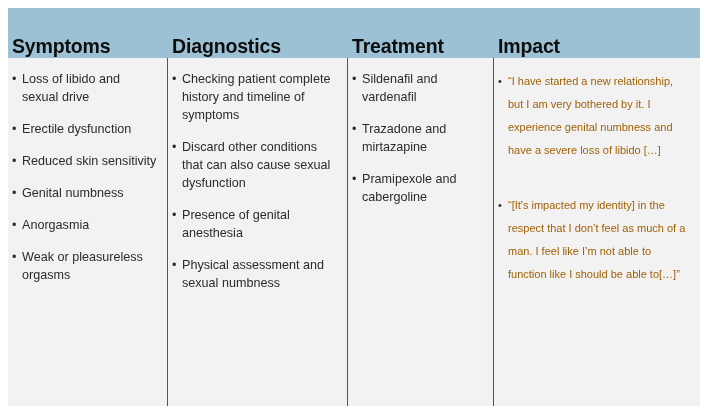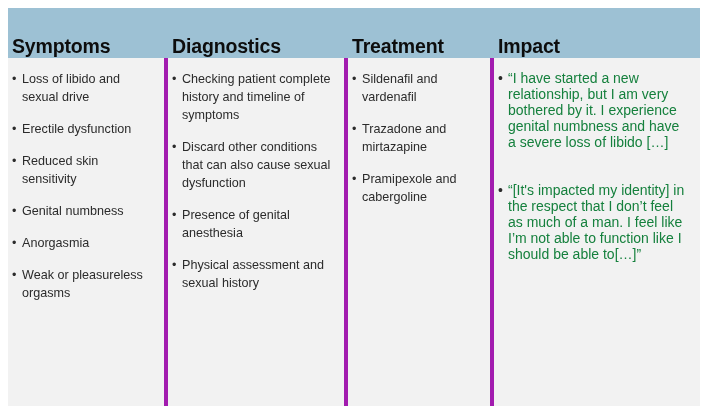--- a/index.html
+++ b/index.html
@@ -42,21 +42,21 @@
 
   #body-row {
     display: flex;
     height: 348px;
     background: #f2f2f2;
   }
 
   .body-cell {
     box-sizing: border-box;
     padding: 12px 10px 0 4px;
-    border-right: 4px solid #a21caf;
+    border-right: 1px solid #a21caf;
   }
   .body-cell:last-child {
     border-right: none;
   }
 
   
   .col-0 { width: 160px; }
   .col-1 { width: 180px; }
   .col-2 { width: 146px; }
   .col-3 { width: 206px; }
@@ -78,23 +78,23 @@
   .bullet-item:before {
     content: "\2022";
     position: absolute;
     left: 0;
     top: 0;
     color: #2b2b2b;
   }
 
   .quote-item {
     position: relative;
-    font-size: 14px;
-    line-height: 16px;
-    color: #15803d;
+    font-size: 11px;
+    line-height: 23px;
+    color: #a16207;
     padding-left: 10px;
   }
   .quote-item:before {
     content: "\2022";
     position: absolute;
     left: 0;
     top: 0;
     color: #2b2b2b;
   }
   .quote-gap { height: 32px; }
@@ -130,21 +130,21 @@
         <li class="bullet-item">Anorgasmia</li>
         <li class="bullet-item">Weak or pleasureless orgasms</li>
       </ul>
     </div>
 
     <div class="body-cell col-1">
       <ul class="bullet-list">
         <li class="bullet-item">Checking patient complete history and timeline of symptoms</li>
         <li class="bullet-item">Discard other conditions that can also cause sexual dysfunction</li>
         <li class="bullet-item">Presence of genital anesthesia</li>
-        <li class="bullet-item">Physical assessment and sexual history</li>
+        <li class="bullet-item">Physical assessment and sexual numbness</li>
       </ul>
     </div>
 
     <div class="body-cell col-2">
       <ul class="bullet-list">
         <li class="bullet-item">Sildenafil and vardenafil</li>
         <li class="bullet-item">Trazadone and mirtazapine</li>
         <li class="bullet-item">Pramipexole and cabergoline</li>
       </ul>
     </div>

